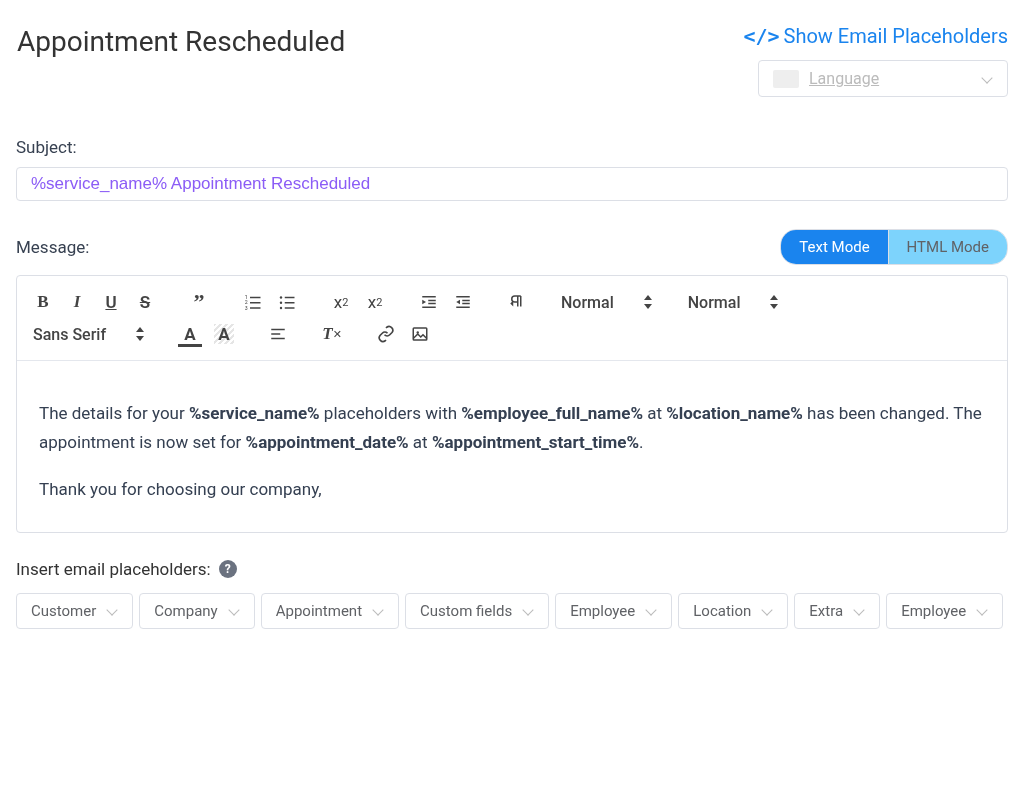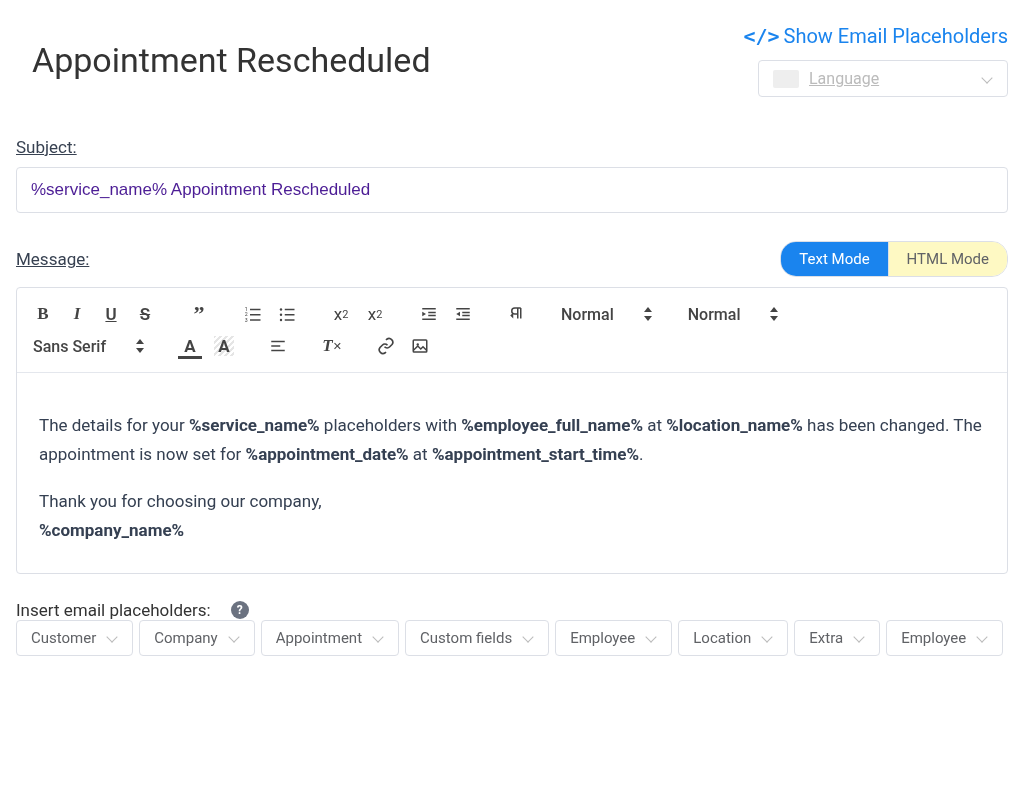--- a/index.html
+++ b/index.html
@@ -11,24 +11,24 @@
     padding: 24px 16px;
     width: 1024px;
   }
   .header-row {
     display: flex;
     justify-content: space-between;
     align-items: flex-start;
     margin-bottom: 40px;
   }
   .page-title {
-    font-size: 34px;
+    font-size: 28px;
     font-weight: 400;
     color: #333;
-    margin: 16px;
+    margin: 1px;
   }
   .header-right {
     display: flex;
     flex-direction: column;
     align-items: flex-end;
     gap: 12px;
   }
   .show-placeholders {
     color: #1A84EE;
     font-size: 20px;
@@ -64,40 +64,39 @@
   .chevron::before {
     content:""; position:absolute; left:2px; top:1px;
     width:7px; height:7px; border-right:1.5px solid currentColor; border-bottom:1.5px solid currentColor;
     transform: rotate(45deg);
   }
 
   .section-label {
     font-size: 17px;
     color: #374151;
     margin-bottom: 10px;
-    text-decoration: underline;
   }
   .subject-input {
     width: 100%;
     border: 1px solid #dcdfe6;
     border-radius: 4px;
-    padding: 12px 14px;
+    padding: 6px 14px;
     font-size: 17px;
-    color: #4c1d95;
+    color: #8b5cf6;
     margin-bottom: 28px;
   }
 
   .message-row {
     display:flex; justify-content:space-between; align-items:center; margin-bottom:10px;
   }
   .mode-toggle {
     display:flex; border:1px solid #dcdfe6; border-radius:16px; overflow:hidden;
   }
   .mode-btn {
-    padding: 8px 18px; font-size:15px; cursor:pointer; background:#fef9c3; color:#606266;
+    padding: 8px 18px; font-size:15px; cursor:pointer; background:#7dd3fc; color:#606266;
   }
   .mode-btn.active { background:#1A84EE; color:#fff; }
   .mode-btn + .mode-btn { border-left:1px solid #dcdfe6; }
 
   .editor-wrap {
     border:1px solid #dcdfe6; border-radius:4px; margin-bottom:26px;
   }
   .toolbar {
     padding: 10px 16px;
     border-bottom: 1px solid #e4e7ed;
@@ -134,21 +133,21 @@
   .editor-body {
     padding: 20px 22px 28px 22px;
     font-size: 17px;
     line-height: 1.7;
     color:#354052;
   }
   .editor-body p { margin:0; }
   .editor-body .gap { height: 18px; }
   .ph { font-weight:700; color:#354052; }
 
-  .insert-label { display:flex; align-items:center; gap:20px; font-size:17px; color:#333; }
+  .insert-label { display:flex; align-items:center; gap:8px; font-size:17px; color:#333; margin-bottom:14px;}
   .help-circle {
     width:18px; height:18px; border-radius:50%; background:#6b7280; color:#fff; font-size:12px;
     display:inline-flex; align-items:center; justify-content:center; font-weight:700;
   }
   .chips { display:flex; flex-wrap:wrap; gap:6px; }
   .chip {
     border:1px solid #dcdfe6; border-radius:4px; padding:8px 14px; font-size:15px; color:#606266;
     display:flex; align-items:center; gap:10px; cursor:pointer; background:#fff;
   }
   .chip .chevron { color:#bbb; }
@@ -313,21 +312,20 @@
     </span>
   </div>
 
   <div class="editor-body">
     <div class="gap"></div>
     <p>
       <span>The details for your </span><span class="ph">%service_name%</span><span> placeholders with </span><span class="ph">%employee_full_name%</span><span> at </span><span class="ph">%location_name%</span><span> has been changed. The appointment is now set for </span><span class="ph">%appointment_date%</span><span> at </span><span class="ph">%appointment_start_time%</span><span>.</span>
     </p>
     <div class="gap"></div>
     <p> Thank you for choosing our company,</p>
-    <p><span class="ph">%company_name%</span></p>
   </div>
 </div>
 
 
 <div class="insert-label">
   <span>Insert email placeholders:</span>
   <span class="help-circle">?</span>
 </div>
 <div class="chips">
   <div class="chip">

